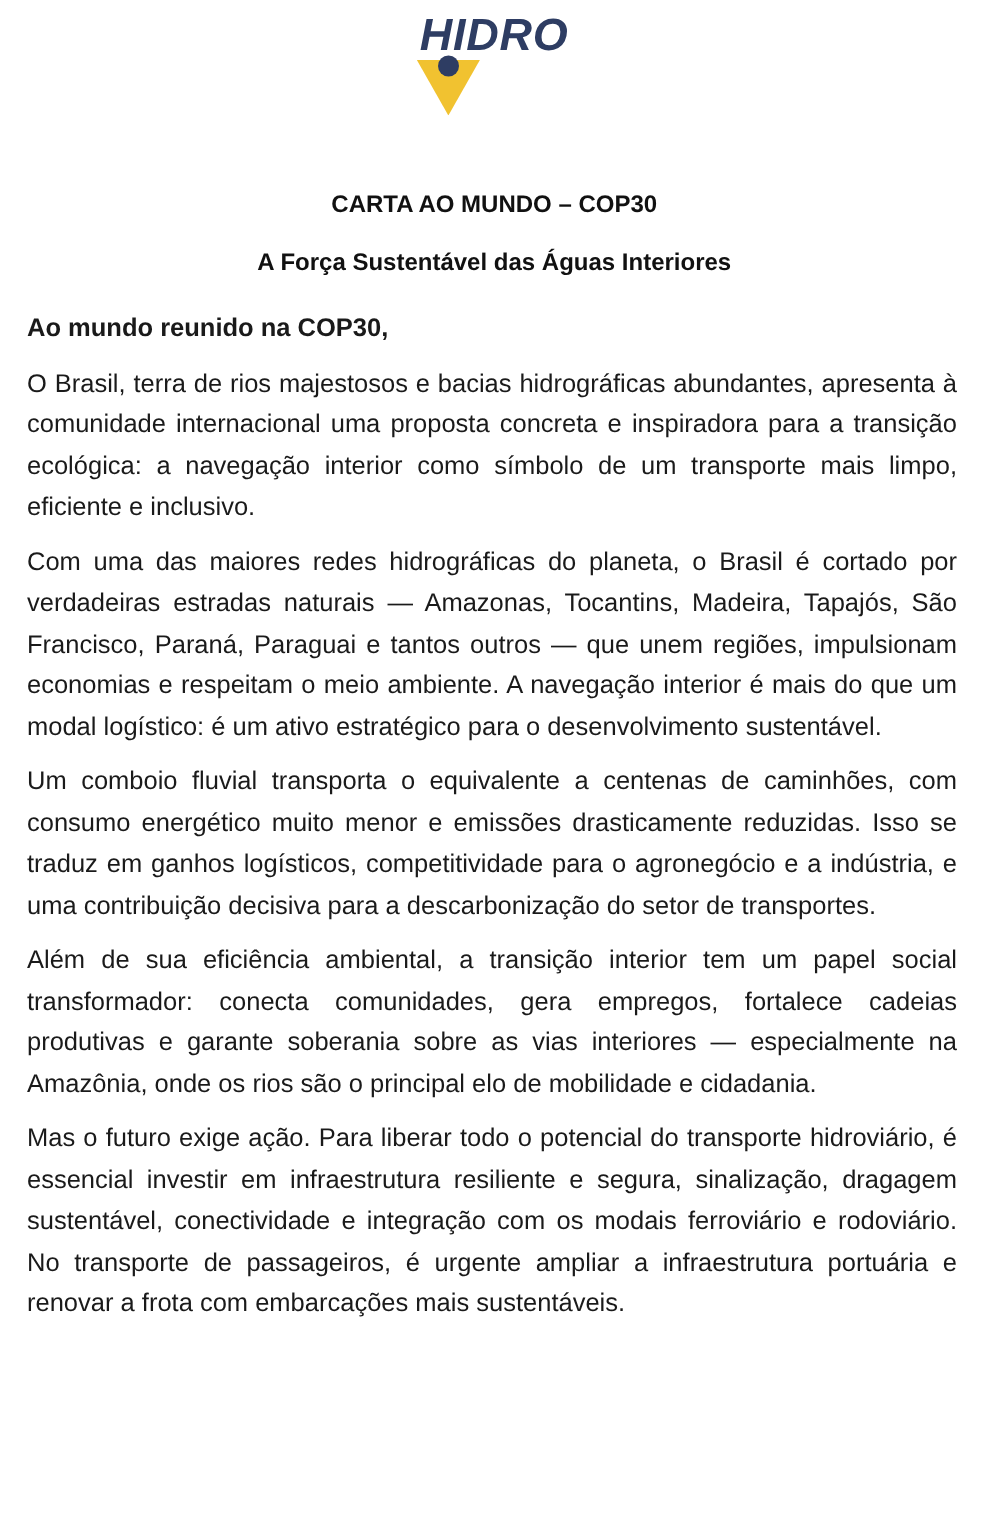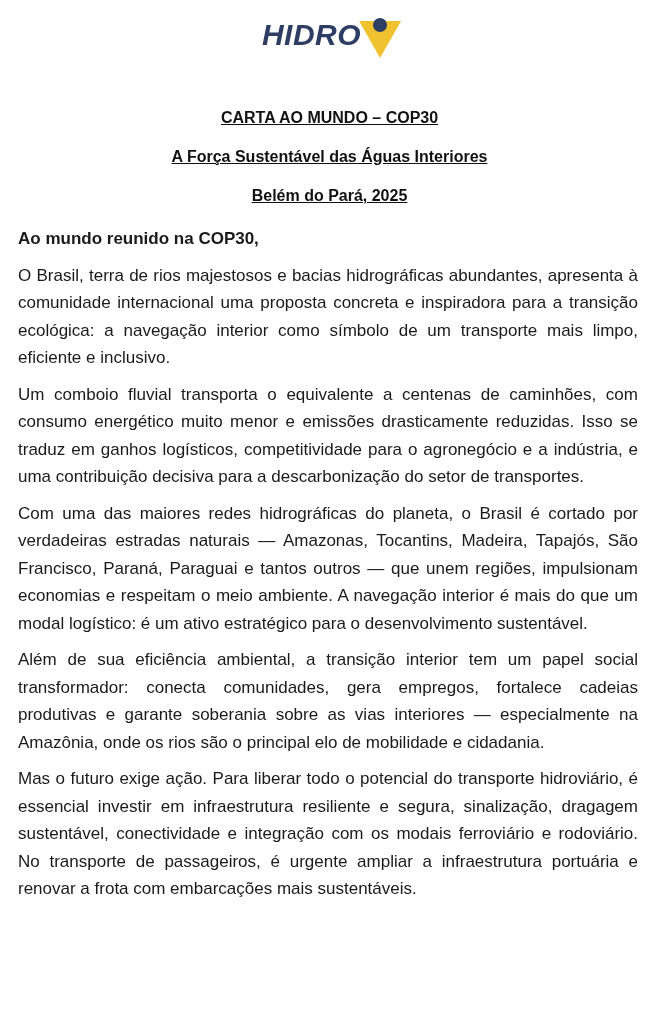--- a/index.html
+++ b/index.html
@@ -34,21 +34,22 @@
   }
   .logo-word {
     display: flex;
     align-items: flex-start;
     font-style: italic;
     font-weight: bold;
     font-size: 30px;
     line-height: 30px;
     letter-spacing: 0.5px;
     color: #2e3d63;
-    margin-top: 14px;
+    margin-top: 3px;
+    flex-direction: column;
   }
   .logo-tri {
     position: relative;
     width: 42px;
     height: 37px;
     margin: 0 -4px 0 -2px;
     flex: none;
   }
   .logo-tri .tri {
     position: absolute;
@@ -72,21 +73,20 @@
   .titles {
     margin-top: 52px;
     text-align: center;
     font-weight: bold;
     font-size: 16px;
     color: #111;
   }
   .titles .t-line {
     line-height: 17px;
     margin-bottom: 22px;
-    text-decoration: underline;
   }
   .titles .t-line:last-child { margin-bottom: 0; }
 
   
   .letter {
     margin-top: 21px;
     padding: 0 21px 0 18px;
     font-size: 17px;
     line-height: 27.5px;
     text-align: justify;
@@ -111,25 +111,24 @@
           <span class="tri"></span>
           <span class="dot"></span>
         </span>
       </div>
     </div>
   </div>
 
   <div class="titles">
     <div class="t-line">CARTA AO MUNDO – COP30</div>
     <div class="t-line">A Força Sustentável das Águas Interiores</div>
-    <div class="t-line">Belém do Pará, 2025</div>
   </div>
 
   <div class="letter">
     <p class="salutation">Ao mundo reunido na COP30,</p>
     <p>O Brasil, terra de rios majestosos e bacias hidrográficas abundantes, apresenta à comunidade internacional uma proposta concreta e inspiradora para a transição ecológica: a navegação interior como símbolo de um transporte mais limpo, eficiente e inclusivo.</p>
+    <p>Com uma das maiores redes hidrográficas do planeta, o Brasil é cortado por verdadeiras estradas naturais — Amazonas, Tocantins, Madeira, Tapajós, São Francisco, Paraná, Paraguai e tantos outros — que unem regiões, impulsionam economias e respeitam o meio ambiente. A navegação interior é mais do que um modal logístico: é um ativo estratégico para o desenvolvimento sustentável.</p>
     <p>Um comboio fluvial transporta o equivalente a centenas de caminhões, com consumo energético muito menor e emissões drasticamente reduzidas. Isso se traduz em ganhos logísticos, competitividade para o agronegócio e a indústria, e uma contribuição decisiva para a descarbonização do setor de transportes.</p>
-    <p>Com uma das maiores redes hidrográficas do planeta, o Brasil é cortado por verdadeiras estradas naturais — Amazonas, Tocantins, Madeira, Tapajós, São Francisco, Paraná, Paraguai e tantos outros — que unem regiões, impulsionam economias e respeitam o meio ambiente. A navegação interior é mais do que um modal logístico: é um ativo estratégico para o desenvolvimento sustentável.</p>
     <p>Além de sua eficiência ambiental, a transição interior tem um papel social transformador: conecta comunidades, gera empregos, fortalece cadeias produtivas e garante soberania sobre as vias interiores — especialmente na Amazônia, onde os rios são o principal elo de mobilidade e cidadania.</p>
     <p>Mas o futuro exige ação. Para liberar todo o potencial do transporte hidroviário, é essencial investir em infraestrutura resiliente e segura, sinalização, dragagem sustentável, conectividade e integração com os modais ferroviário e rodoviário. No transporte de passageiros, é urgente ampliar a infraestrutura portuária e renovar a frota com embarcações mais sustentáveis.</p>
   </div>
 
 </div>
 
 </body></html>

